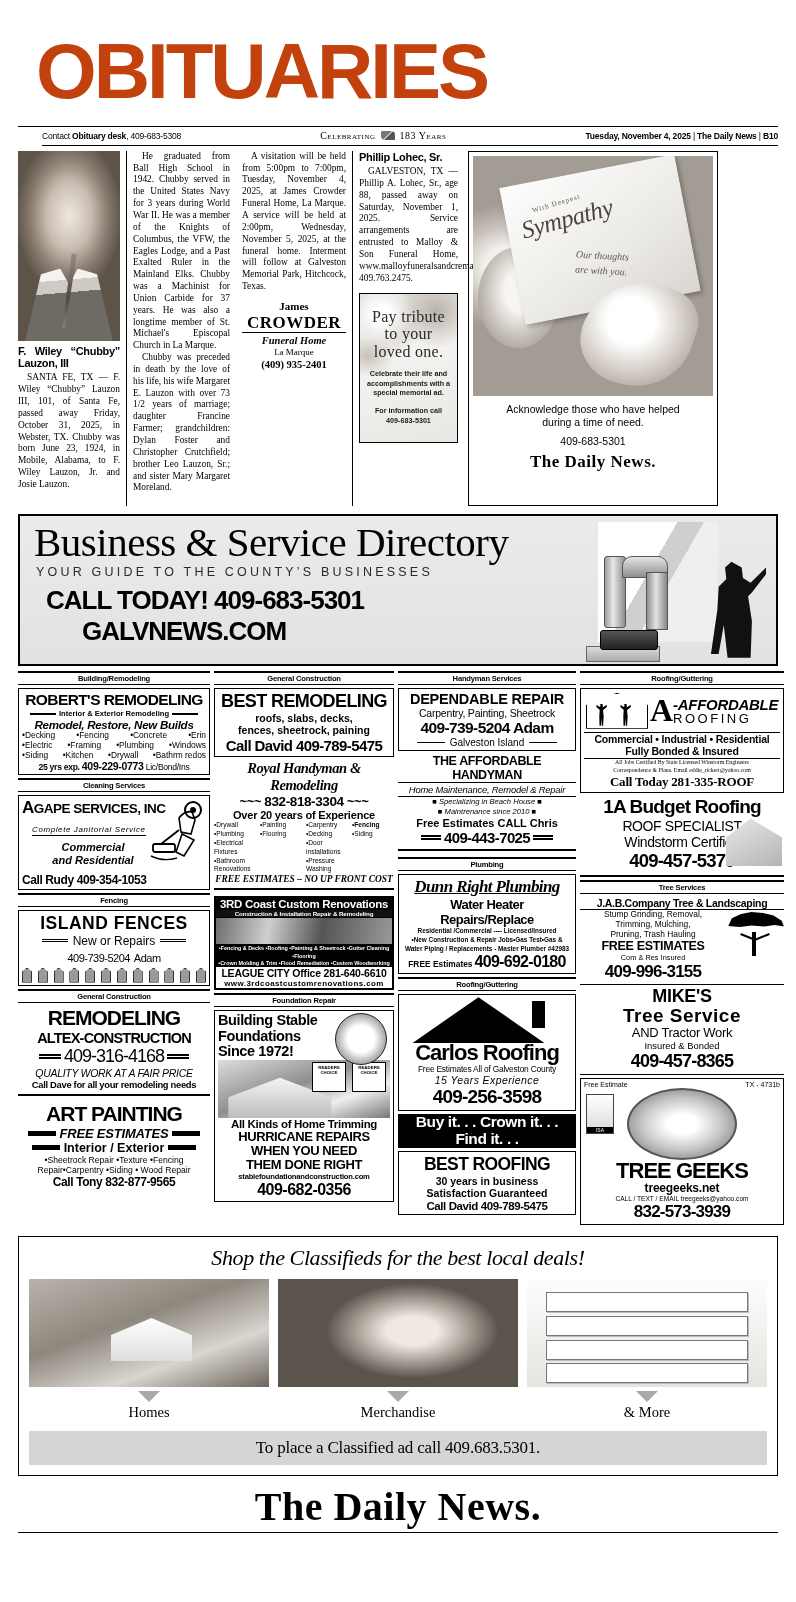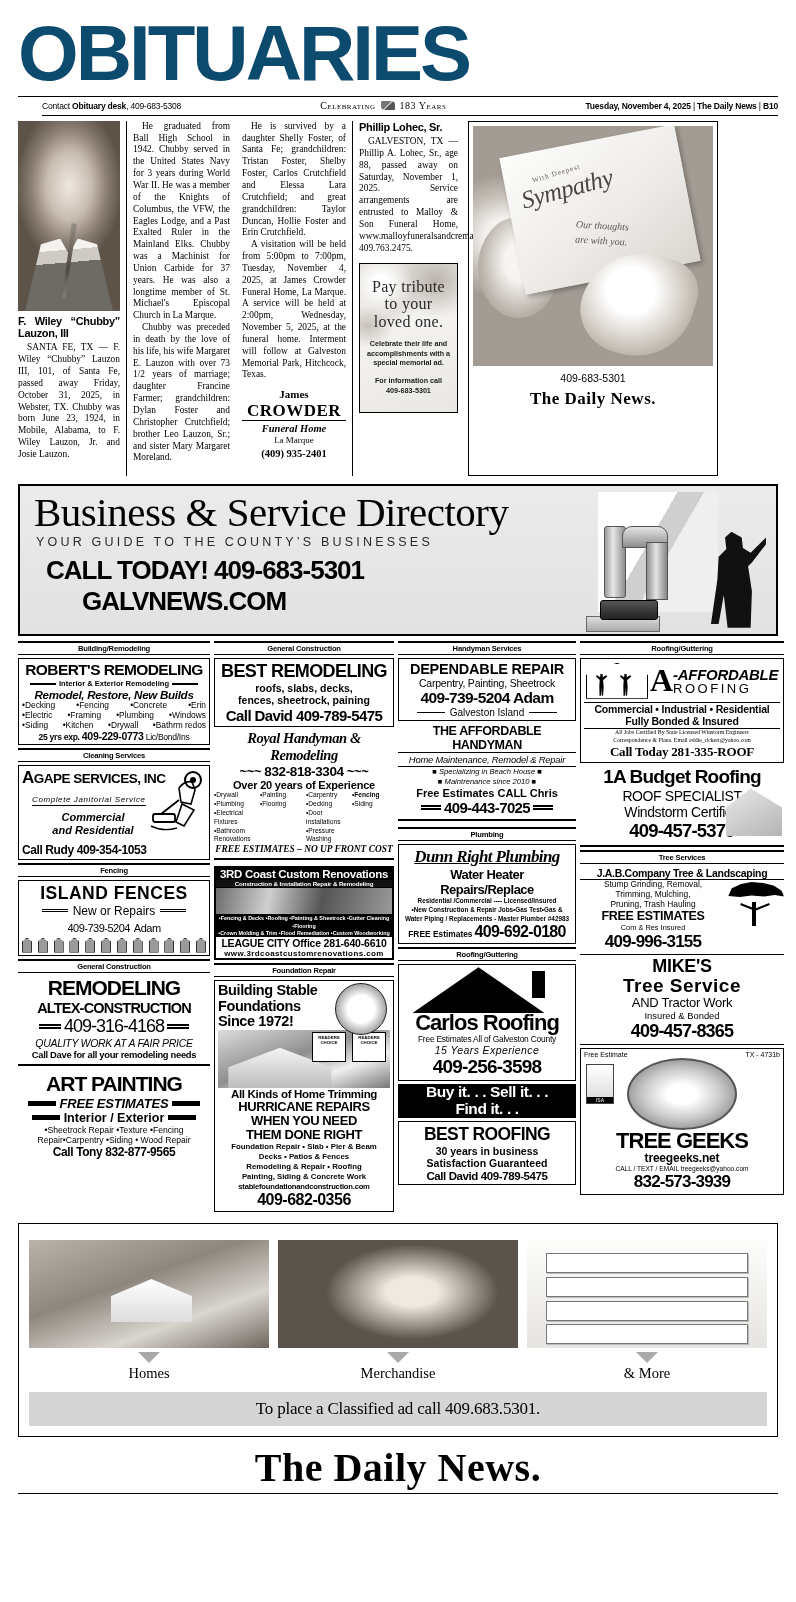--- a/index.html
+++ b/index.html
@@ -9,23 +9,23 @@
     background:#fff; color:#000;
     font-family:"Liberation Sans", sans-serif;
     -webkit-font-smoothing:antialiased;
     overflow:hidden;
   }
   .page { width:796px; height:1602px; position:relative; padding:0 18px; }
 
   
   .masthead { padding-top:18px; }
   .masthead h1 {
-    margin:0; font-family:"Liberation Sans", sans-serif;
+    margin:18px; font-family:"Liberation Sans", sans-serif;
     font-weight:bold; font-size:78px; line-height:0.92;
-    color:#0c4a6e; letter-spacing:-3px;
+    color:#c2410c; letter-spacing:-3px;
   }
   .headrule { border-top:1.5px solid #000; margin-top:6px; }
   .headbar {
     display:flex; align-items:baseline; justify-content:space-between;
     font-size:8.5px; padding:3px 0 4px 0; border-bottom:1.5px solid #000;margin-left:24px;
   }
   .headbar .left { letter-spacing:-0.2px; }
   .headbar .left b { font-weight:bold; }
   .headbar .mid { font-variant:small-caps; font-family:"Liberation Serif", serif; font-size:10px; letter-spacing:0.5px; display:flex; align-items:center; gap:5px;}
   .headbar .mid .flag { display:inline-block; width:14px; height:9px; background:
@@ -410,21 +410,20 @@
       <div class="obit-name">F. Wiley “Chubby” Lauzon, III</div>
       <p>SANTA FE, TX — F. Wiley “Chubby” Lauzon III, 101, of Santa Fe, passed away Friday, October 31, 2025, in Webster, TX. Chubby was born June 23, 1924, in Mobile, Alabama, to F. Wiley Lauzon, Jr. and Josie Lauzon.</p>
     </div>
 
     <div class="ocol c2">
       <p>He graduated from Ball High School in 1942. Chubby served in the United States Navy for 3 years during World War II. He was a member of the Knights of Columbus, the VFW, the Eagles Lodge, and a Past Exalted Ruler in the Mainland Elks. Chubby was a Machinist for Union Carbide for 37 years. He was also a longtime member of St. Michael's Episcopal Church in La Marque.</p>
       <p>Chubby was preceded in death by the love of his life, his wife Margaret E. Lauzon with over 73 1/2 years of marriage; daughter Francine Farmer; grandchildren: Dylan Foster and Christopher Crutchfield; brother Leo Lauzon, Sr.; and sister Mary Margaret Moreland.</p>
     </div>
 
     <div class="ocol c3">
-      <p>He is survived by a daughter Shelly Foster, of Santa Fe; grandchildren: Tristan Foster, Shelby Foster, Carlos Crutchfield and Elessa Lara Crutchfield; and great grandchildren: Taylor Duncan, Hollie Foster and Erin Crutchfield.</p>
       <p>A visitation will be held from 5:00pm to 7:00pm, Tuesday, November 4, 2025, at James Crowder Funeral Home, La Marque. A service will be held at 2:00pm, Wednesday, November 5, 2025, at the funeral home. Interment will follow at Galveston Memorial Park, Hitchcock, Texas.</p>
       <div class="fh">
         <div class="james">James</div>
         <div class="crow">CROWDER</div>
         <div class="rule"></div>
         <div class="fhome">Funeral Home</div>
         <div class="lam">La Marque</div>
         <div class="ph">(409) 935-2401</div>
       </div>
     </div>
@@ -457,20 +456,24 @@
         <div class="petal2"></div>
         <div class="card">
           <div class="withdeep">With Deepest</div>
           <div class="sympword">Sympathy</div>
           <div class="thoughts">
             <div>Our thoughts</div>
             <div>are with you.</div>
           </div>
         </div>
         <div class="petal1"></div>
+      </div>
+      <div class="cap">
+        <div>Acknowledge those who have helped</div>
+        <div>during a time of need.</div>
       </div>
       <div class="phone">409-683-5301</div>
       <div class="tdn">The Daily News.</div>
     </div>
   </div>
 
   <div class="dirbanner">
     <div class="title">Business &amp; Service Directory</div>
     <div class="sub">YOUR GUIDE TO THE COUNTY’S BUSINESSES</div>
     <div class="call">CALL TODAY! 409-683-5301</div>
@@ -675,26 +678,20 @@
           <div class="house"></div>
           <div style="position:absolute;right:44px;top:2px" class="choice">READERS CHOICE</div>
           <div style="position:absolute;right:4px;top:2px" class="choice">READERS CHOICE</div>
         </div>
         <div class="allk">All Kinds of Home Trimming</div>
         <div class="hur">
           <div>HURRICANE REPAIRS</div>
           <div>WHEN YOU NEED</div>
           <div>THEM DONE RIGHT</div>
         </div>
-        <div class="svc">
-          <div>Foundation Repair • Slab • Pier &amp; Beam</div>
-          <div>Decks • Patios &amp; Fences</div>
-          <div>Remodeling &amp; Repair • Roofing</div>
-          <div>Painting, Siding &amp; Concrete Work</div>
-        </div>
         <div class="web">stablefoundationandconstruction.com</div>
         <div class="ph">409-682-0356</div>
       </div>
     </div>
 
     <div class="dircol w3">
       <div class="cat first">Handyman Services</div>
 
       <div class="ad">
         <div class="dep-t">DEPENDABLE  REPAIR</div>
@@ -746,21 +743,21 @@
           <div class="tri"></div>
             <div class="chim"></div>
         </div>
         <div class="nm">Carlos Roofing</div>
         <div class="fe">Free Estimates All of Galveston County</div>
         <div class="yr">15 Years Experience</div>
         <div class="ph">409-256-3598</div>
       </div>
 
       <div class="ad plain buyit">
-        <div>Buy it. . . Sell it. . .</div>
+        <div>Buy it. . . Crown it. . .</div>
         <div>Find it. . .</div>
       </div>
 
       <div class="ad" style="margin-top:3px">
         <div class="bestroof-t">BEST ROOFING</div>
         <div class="bestroof-s">
           <div>30 years in business</div>
           <div>Satisfaction Guaranteed</div>
         </div>
         <div class="bestroof-c">Call David 409-789-5475</div>
@@ -848,20 +845,21 @@
         </div>
         <div class="geeks-t">TREE GEEKS</div>
         <div class="geeks-u">treegeeks.net</div>
         <div class="geeks-e">CALL / TEXT / EMAIL treegeeks@yahoo.com</div>
         <div class="geeks-p">832-573-3939</div>
       </div>
     </div>
   </div>
 
   <div class="promo">
+    <div class="hd">Shop the Classifieds for the best local deals!</div>
     <div class="row">
       <div class="cell">
         <div class="ph2 p1"></div>
         <div class="arrow"></div>
         <div class="lbl">Homes</div>
       </div>
       <div class="cell">
         <div class="ph2 p4"></div>
         <div class="arrow"></div>
         <div class="lbl">Merchandise</div>

